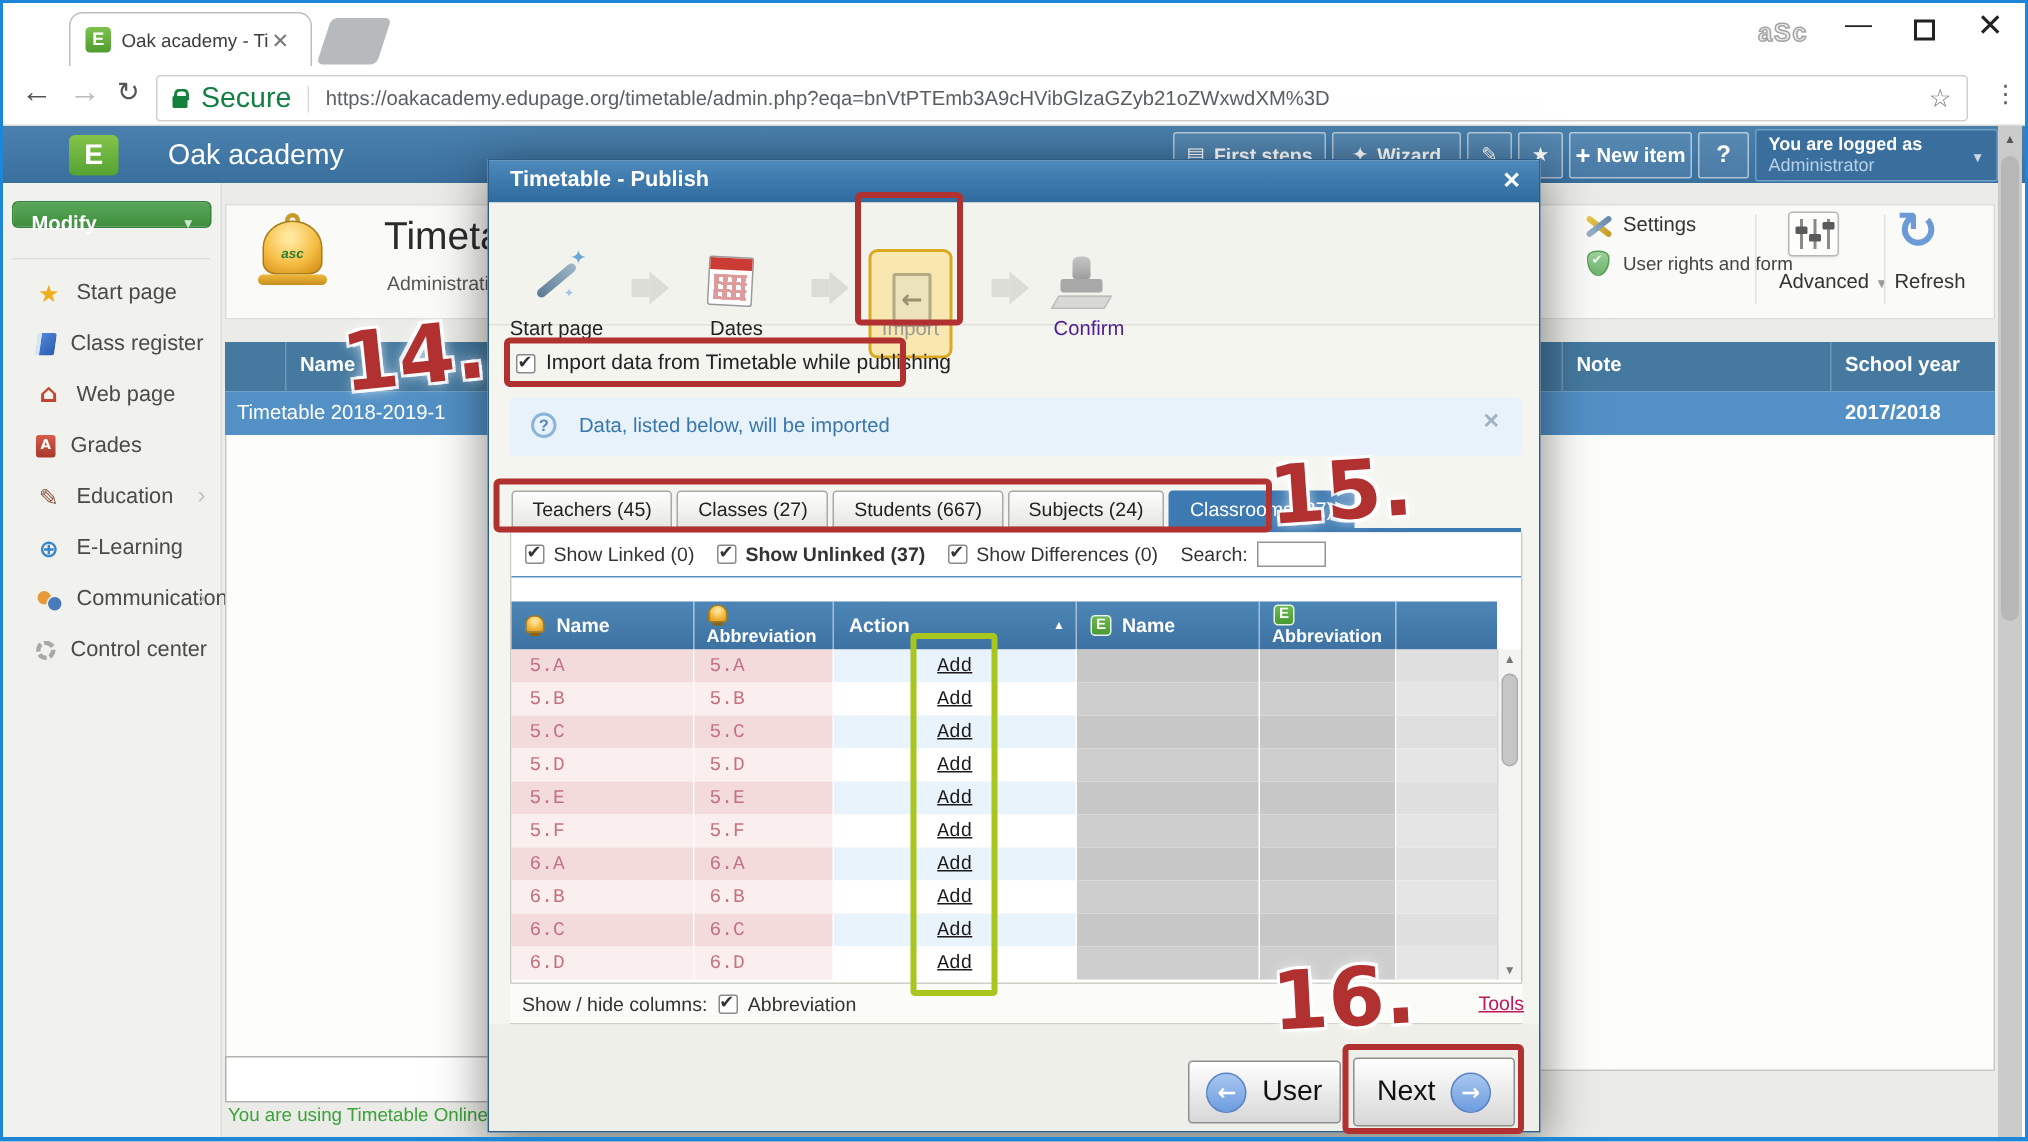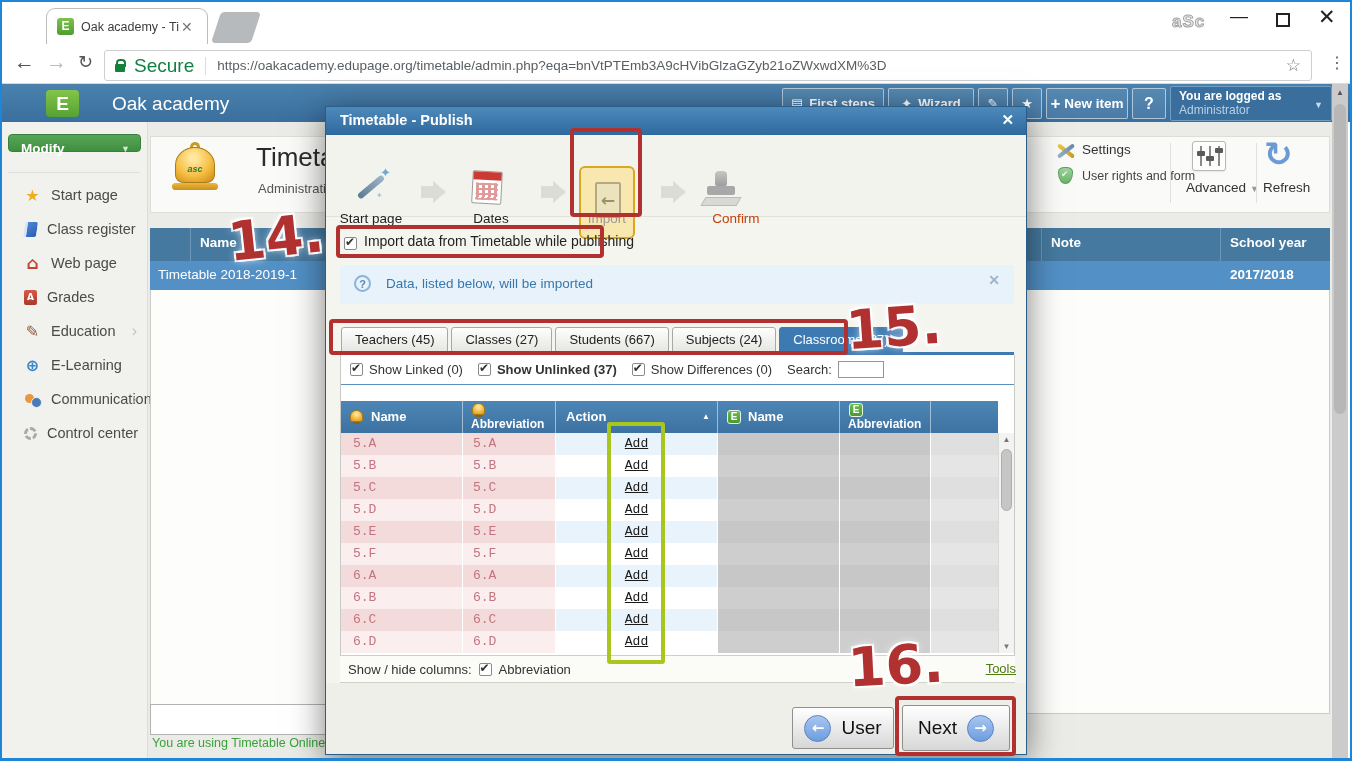--- a/index.html
+++ b/index.html
@@ -115,21 +115,21 @@
 .pagescroll .up { position:absolute; top:4px; left:0; right:0; text-align:center; font-size:8px; color:#555; }
 .pagescroll .thumb { position:absolute; left:2px; top:20px; width:12px; height:310px; background:#b7b7b7; border-radius:6px; }
 
 
 .modal { position:absolute; left:325px; top:106px; width:702px; height:649px; background:#f5f5f0; border:1px solid #2c5d86; box-shadow:0 8px 32px rgba(0,0,0,.5); z-index:10; }
 .mhead { position:absolute; left:0; top:0; right:0; height:28px; background:linear-gradient(#4d89bb,#2f6a9e); }
 .mtitle { position:absolute; left:14px; top:5px; color:#fff; font-weight:bold; font-size:14.5px; }
 .mclose { position:absolute; right:12px; top:4px; color:#fff; font-weight:bold; font-size:15px; }
 .msteps { position:absolute; left:0; top:28px; right:0; height:82px; background:#f3f3ee; border-bottom:1px solid #e1e1da; }
 .steplbl { position:absolute; top:76px; width:90px; text-align:center; font-size:13.5px; color:#222; }
-#sl1 { left:0; } #sl2 { left:120px; } #sl3 { left:236px; color:#999; } #sl4 { left:365px; color:#c2410c; }
+#sl1 { left:0; } #sl2 { left:120px; } #sl3 { left:236px; color:#999; } #sl4 { left:355px; color:#4c1d95; }
 .wand { position:absolute; left:26px; top:34px; width:40px; height:40px; }
 .wand::before { content:""; position:absolute; left:3px; top:15px; width:32px; height:6px; background:linear-gradient(90deg,#5b7b94,#9eb6c8); border-radius:3px; transform:rotate(-40deg); }
 .wand::after { content:"✦"; font-family:"DejaVu Sans",sans-serif; position:absolute; right:1px; top:-4px; color:#6fa8d8; font-size:13px; }
 .wand .sp2 { position:absolute; left:24px; top:22px; color:#9cc4e8; font-size:8px; font-family:"DejaVu Sans",sans-serif; }
 .steparrow { position:absolute; width:26px; height:22px; }
 #sa1 { left:95px; top:46px; } #sa2 { left:215px; top:46px; } #sa3 { left:335px; top:46px; }
 .steparrow::before { content:""; position:absolute; left:0; top:5px; width:12px; height:12px; background:#dcdcd6; }
 .steparrow::after { content:""; position:absolute; left:12px; top:0; width:0; height:0; border-left:13px solid #dcdcd6; border-top:11px solid transparent; border-bottom:11px solid transparent; }
 .cal { position:absolute; left:146px; top:36px; width:30px; height:33px; background:#fff; border:1px solid #9a9a9a; border-radius:2px; transform:rotate(3deg); }
 .cal::before { content:""; position:absolute; left:0; top:0; right:0; height:8px; background:#cc3b33; }
@@ -189,21 +189,21 @@
 .grow.even .ename, .grow.even .eabbr { background:#cecece; }
 .grow.odd  .fill { background:#dfdfdf; }
 .grow.even .fill { background:#e5e5e5; }
 .add { color:#1a1a1a; text-decoration:underline; cursor:pointer; }
 .gscroll { position:absolute; left:672px; top:326px; width:16px; height:220px; background:#f3f3f1; border-left:1px solid #d8d8d4; }
 .gs-up { position:absolute; top:2px; left:0; right:0; text-align:center; font-size:8px; color:#777; }
 .gs-down { position:absolute; bottom:2px; left:0; right:0; text-align:center; font-size:8px; color:#777; }
 .gs-thumb { position:absolute; left:2px; top:16px; width:11px; height:62px; background:#c6c6c6; border:1px solid #adadad; border-radius:6px; }
 
 .optbar { position:absolute; left:14px; top:548px; width:675px; height:28px; background:#fbfbf7; border-top:1px solid #cfcfca; border-bottom:1px solid #cfcfca; display:flex; align-items:center; gap:7px; padding:0 8px; font-size:13px; color:#333; }
-.tools { position:absolute; right:10px; top:554px; text-decoration:underline; color:#4d7c0f; font-size:13px; }
+.tools { position:absolute; right:10px; top:554px; text-decoration:underline; color:#be185d; font-size:13px; }
 .mfooter { position:absolute; left:0; right:0; top:576px; bottom:0; background:#efefe9; }
 .btn { position:absolute; display:flex; align-items:center; justify-content:center; gap:10px; background:linear-gradient(#ffffff,#d7d7d7); border:1px solid #8f8f8f; border-radius:3px; font-size:19px; color:#111; }
 #prevbtn { left:466px; top:600px; width:102px; height:42px; }
 #nextbtn { left:576px; top:598px; width:108px; height:46px; }
 .bcirc { width:27px; height:27px; border-radius:50%; background:linear-gradient(#a9c6f0,#6d9ddf); border:1px solid #5781c4; color:#fff; font-size:15px; font-weight:bold; line-height:25px; text-align:center; font-family:"DejaVu Sans",sans-serif; flex:none; }
 
 
 .ann-num { position:absolute; z-index:30; font-family:"DejaVu Sans",sans-serif; font-size:54px; font-weight:bold; color:#b13030; text-shadow:-2px -2px 0 rgba(255,255,255,.85),2px -2px 0 rgba(255,255,255,.85),-2px 2px 0 rgba(255,255,255,.85),2px 2px 0 rgba(255,255,255,.85),0 0 10px rgba(255,255,255,.9); }
 #ann14 { left:228px; top:206px; transform:rotate(-6deg); }
 #ann15 { left:846px; top:296px; transform:rotate(-4deg); }

